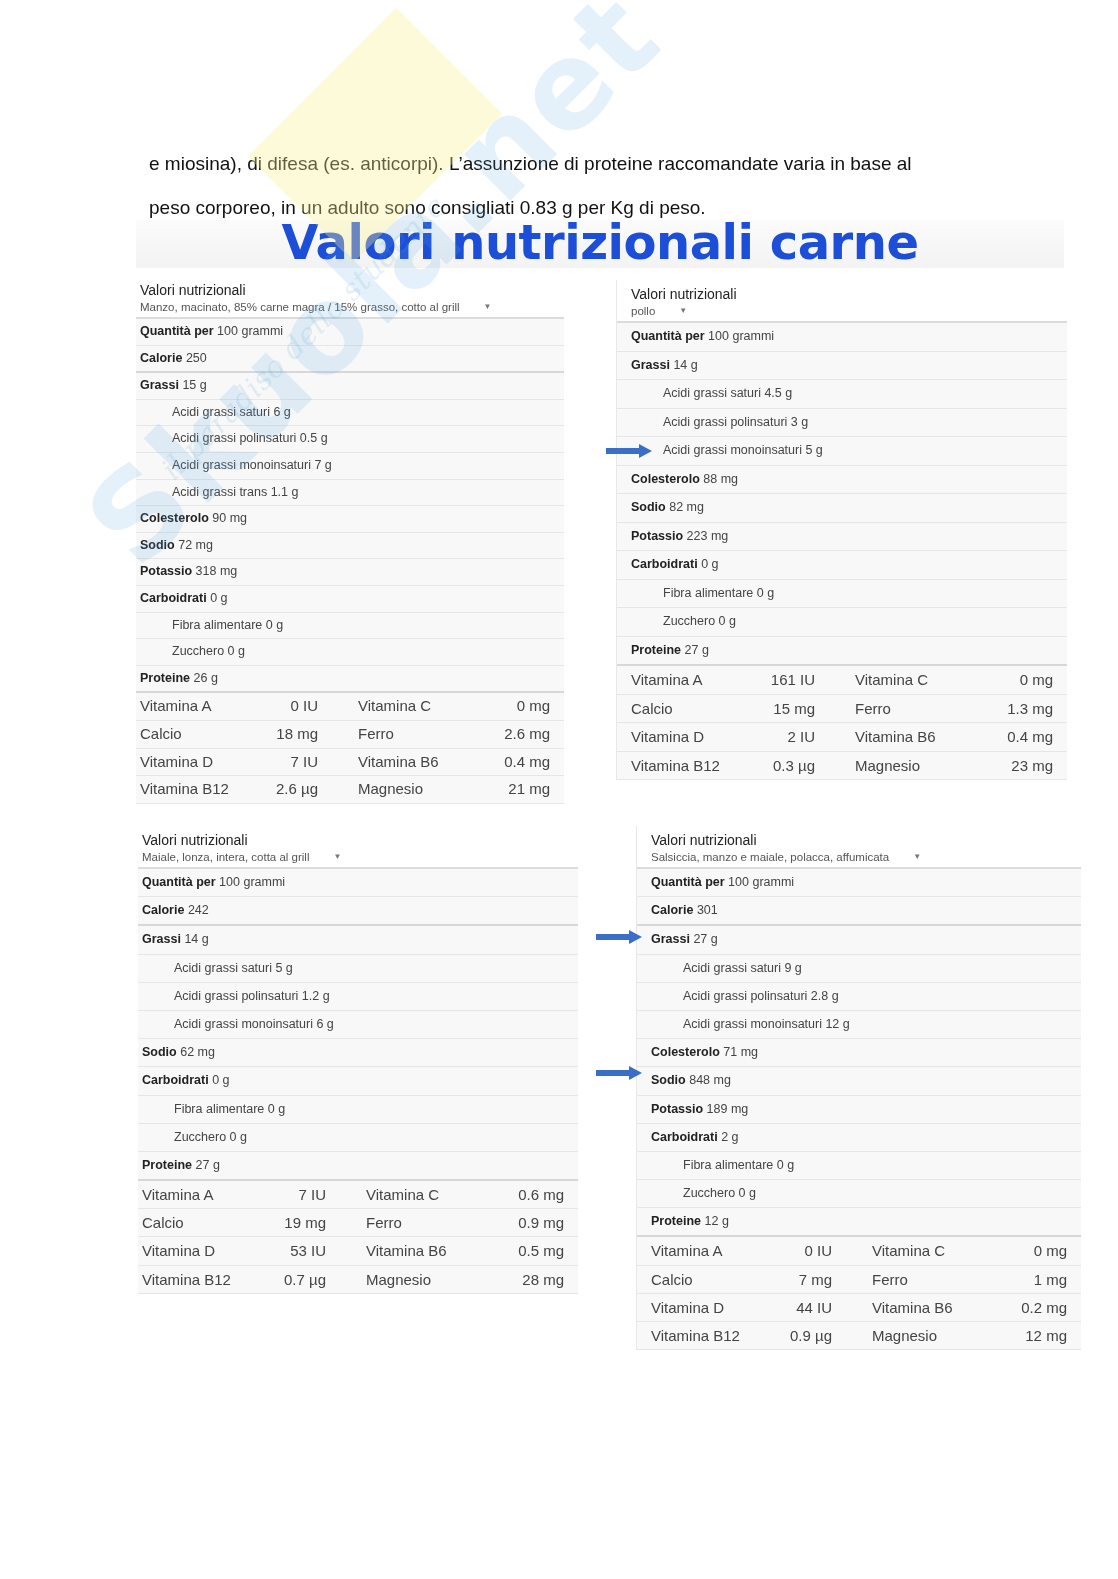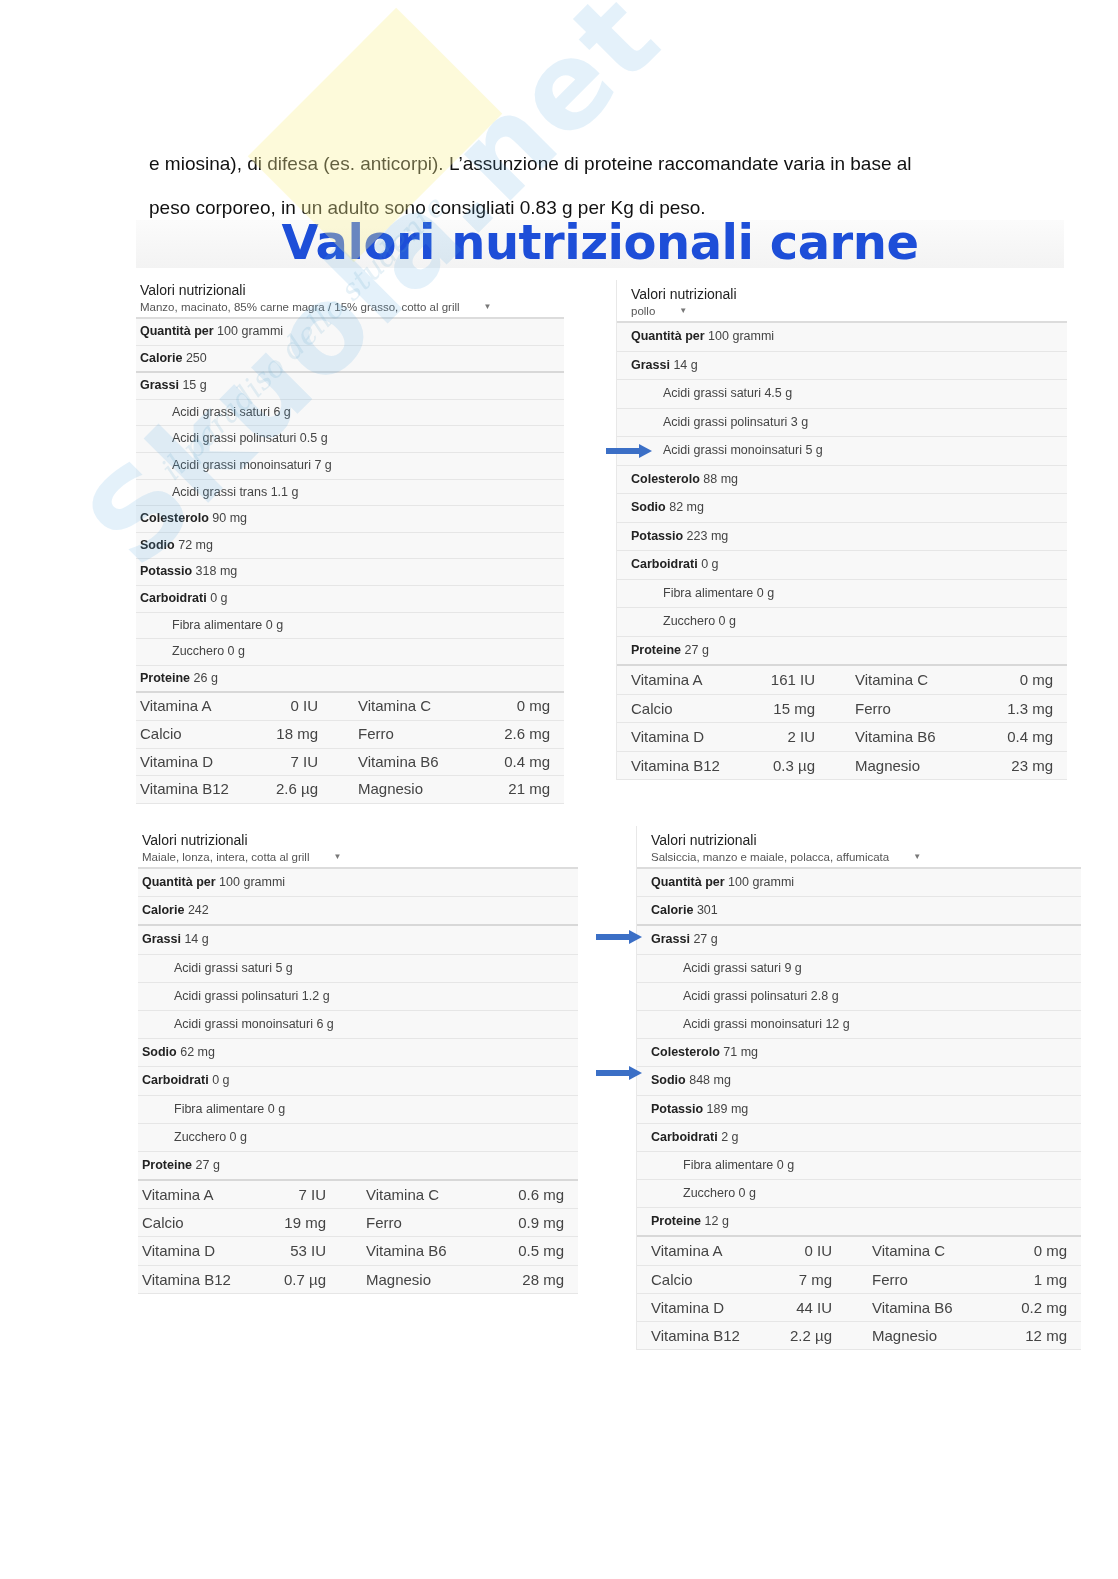--- a/index.html
+++ b/index.html
@@ -245,21 +245,21 @@
         <span class="v2">1 mg</span>
       </div>
     <div class="vit-row">
         <span>Vitamina D</span>
         <span class="v">44 IU</span>
         <span class="n2">Vitamina B6</span>
         <span class="v2">0.2 mg</span>
       </div>
     <div class="vit-row">
         <span>Vitamina B12</span>
-        <span class="v">2.2 µg</span>
+        <span class="v">0.9 µg</span>
         <span class="n2">Magnesio</span>
         <span class="v2">12 mg</span>
       </div>
   </div>
 </div>
 
 <div class="arrow" style="left:606px; top:444px;">
   <svg width="46" height="14" viewBox="0 0 46 14">
       <rect x="0" y="4" width="34" height="6" fill="#3b6fc6"></rect>
       <polygon points="33,0 46,7 33,14" fill="#3b6fc6"></polygon>

